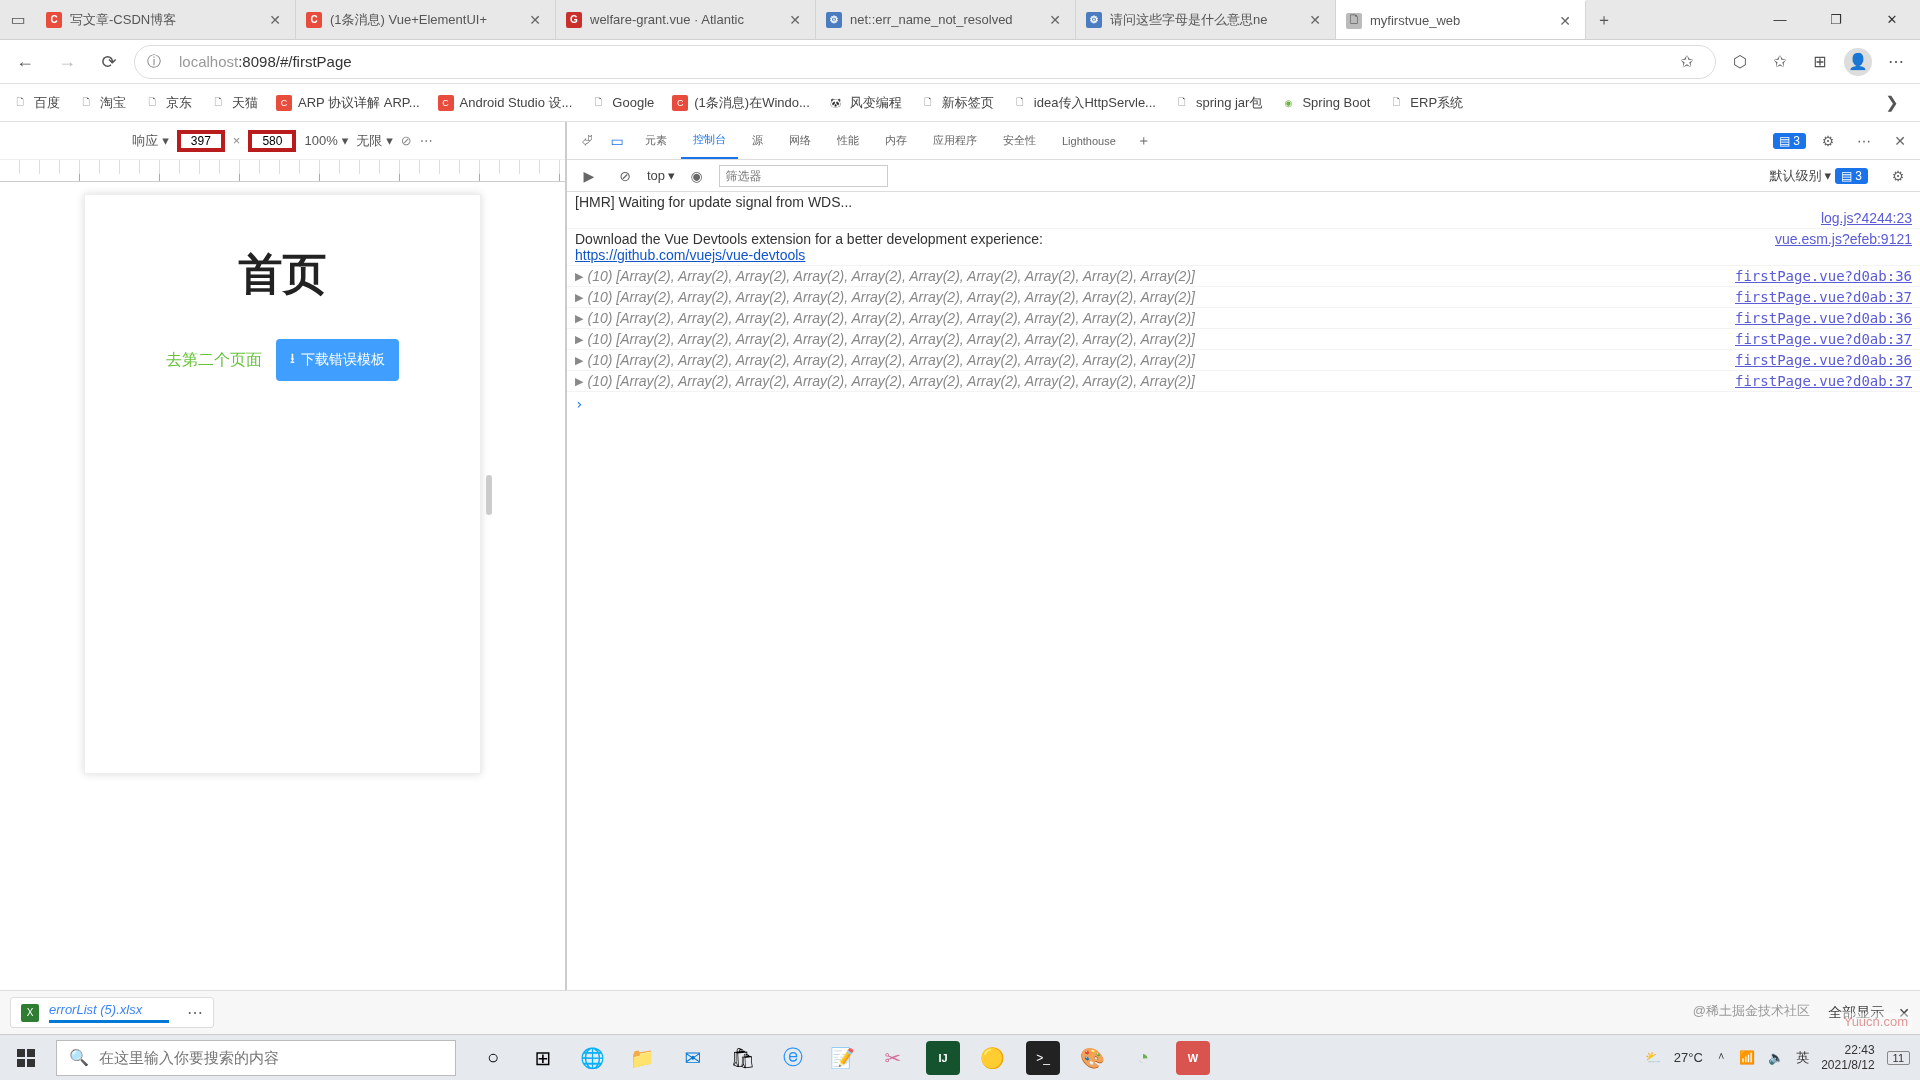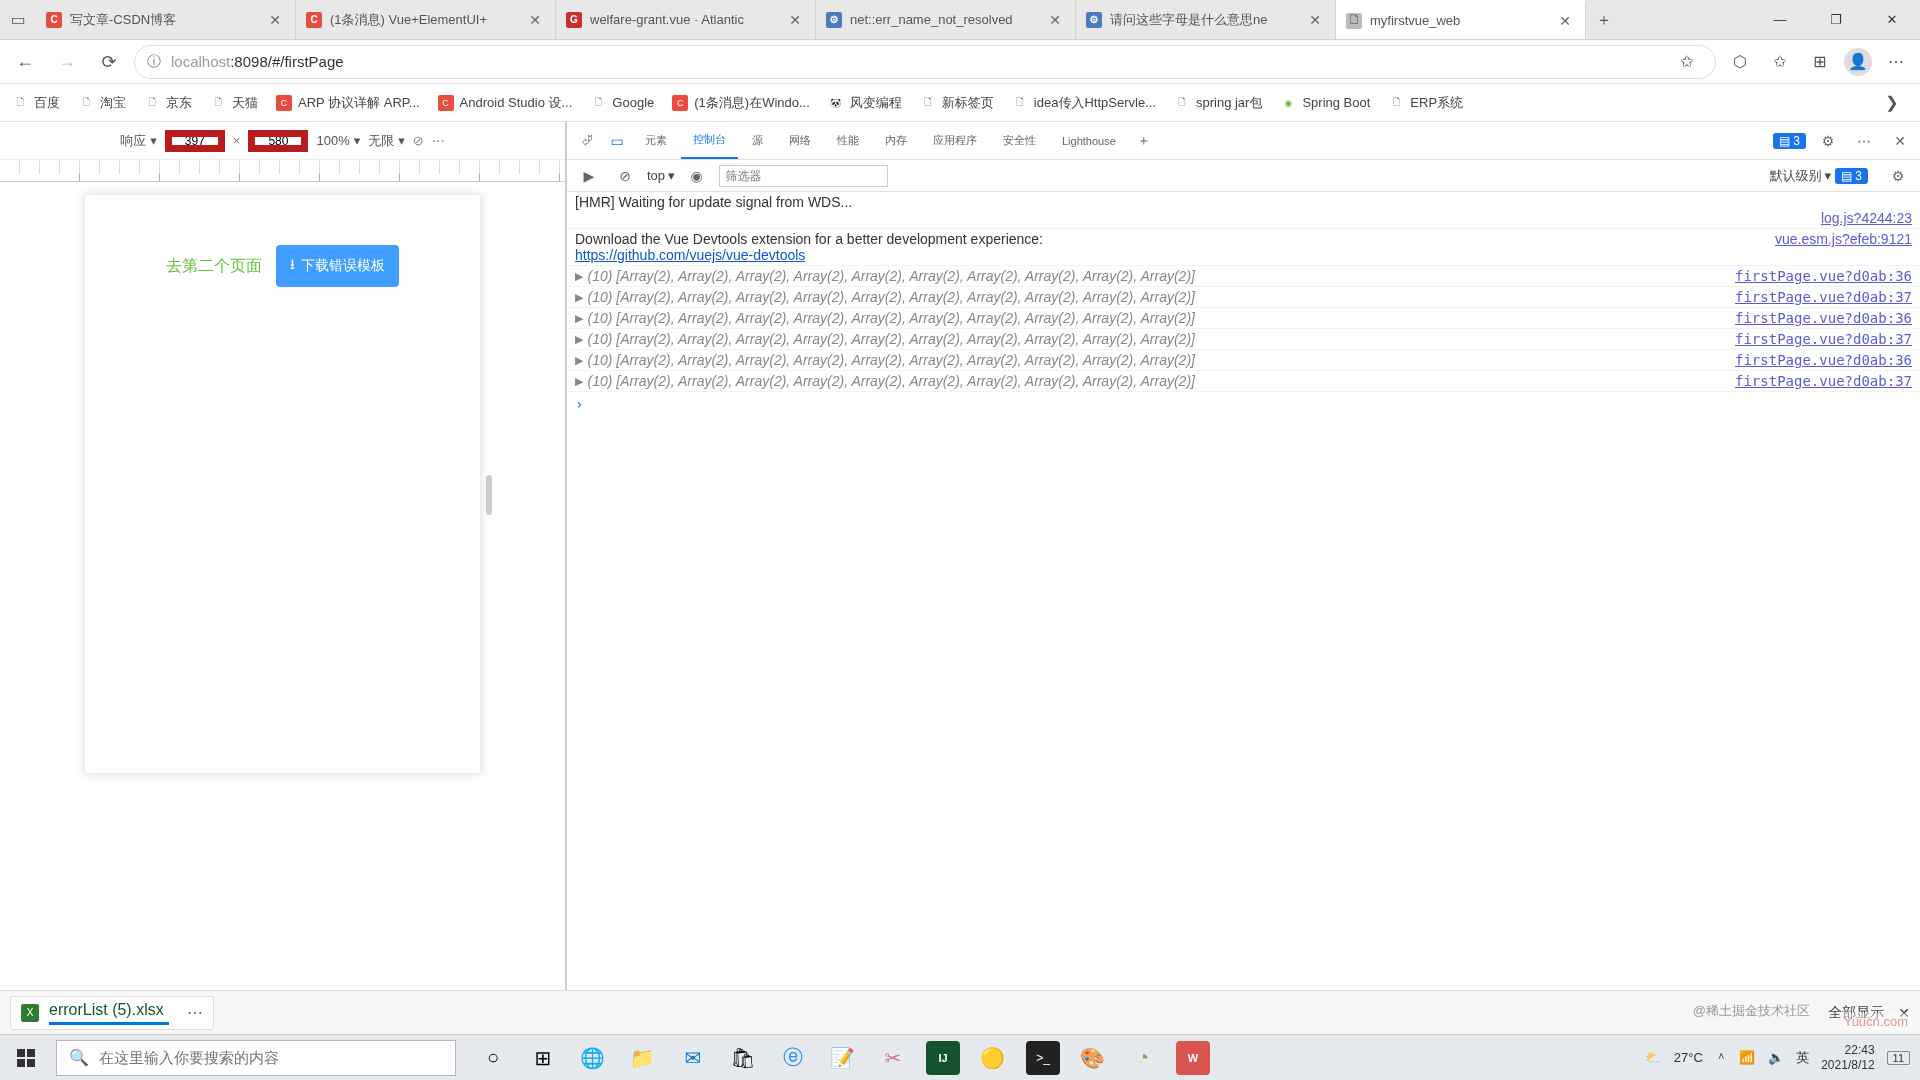--- a/index.html
+++ b/index.html
@@ -17,37 +17,37 @@
 .tab.w1 { width: 260px; }
 .tab.w2 { width: 250px; }
 .winctrl { display: flex; }
 .winbtn { width: 56px; height: 40px; display: flex; align-items: center; justify-content: center; color: #333; font-size: 13px; }
 
 .addrbar { height: 44px; background: #fff; display: flex; align-items: center; padding: 0 8px; gap: 8px; border-bottom: 1px solid #e0e0e0; }
 .navbtn { width: 34px; height: 34px; border-radius: 6px; display: flex; align-items: center; justify-content: center; color: #555; font-size: 18px; }
 .navbtn.disabled { color: #bbb; }
 .urlbox { flex: 1; height: 34px; border: 1px solid #ddd; border-radius: 17px; display: flex; align-items: center; padding: 0 12px; gap: 10px; }
 .urlbox .lock { color: #777; font-size: 14px; }
-.url-host { color: #999; font-size: 15px; }
+.url-host { color: #999; font-size: 15px; margin-left: 8px; }
 .url-path { color: #333; font-size: 15px; }
 .icbtn { width: 32px; height: 32px; display: flex; align-items: center; justify-content: center; color: #555; font-size: 16px; }
 .avatar { width: 28px; height: 28px; border-radius: 50%; background: #ddd; display: flex; align-items: center; justify-content: center; color: #888; }
 
 .bkbar { height: 38px; background: #fff; display: flex; align-items: center; padding: 0 12px; gap: 18px; border-bottom: 1px solid #e0e0e0; }
 .bk { display: flex; align-items: center; gap: 6px; font-size: 13px; color: #444; }
 .bk .ico { width: 16px; height: 16px; border-radius: 2px; display: inline-flex; align-items: center; justify-content: center; font-size: 9px; }
 
 
 .main { display: flex; height: 890px; }
 
 
 .devpane { width: 565px; background: #fff; display: flex; flex-direction: column; }
 .devtoolbar { height: 38px; display: flex; align-items: center; justify-content: center; gap: 8px; font-size: 13px; color: #555; border-bottom: 1px solid #eee; }
 .devtoolbar .sel { display: flex; align-items: center; gap: 4px; }
-.devtoolbar input.dim { width: 60px; height: 22px; border: 7px solid #b91c1c; text-align: center; font-size: 12px; }
+.devtoolbar input.dim { width: 48px; height: 22px; border: 4px solid #b91c1c; text-align: center; font-size: 12px; }
 .devtoolbar .x { color: #888; }
 .ruler { height: 14px; background: repeating-linear-gradient(to right, transparent, transparent 19px, #ddd 19px, #ddd 20px); }
 .ruler2 { height: 8px; background: repeating-linear-gradient(to right, transparent, transparent 79px, #aaa 79px, #aaa 80px); border-bottom: 1px solid #ccc; }
 
 .frame-holder { flex: 1; position: relative; padding: 12px 20px; }
 .frame { width: 397px; height: 580px; margin: 0 auto; background: #fff; box-shadow: 0 0 8px rgba(0,0,0,0.15); border: 1px solid #eee; position: relative; }
 .kscroll { position: absolute; right: -12px; width: 6px; height: 40px; background: #ccc; border-radius: 3px; top: 280px; }
 .page { padding-top: 50px; text-align: center; }
 .page h1 { font-size: 44px; font-weight: bold; color: #222; margin-bottom: 35px; }
 .page-row { display: flex; justify-content: center; align-items: center; gap: 14px; }
@@ -82,21 +82,21 @@
 .arow { display: flex; padding: 2px 8px; border-bottom: 1px solid #f3f3f3; align-items: center; }
 .arow .tri { color: #888; font-size: 11px; margin-right: 4px; }
 .arow .arr { color: #888; font-style: italic; flex: 1; white-space: nowrap; overflow: hidden; }
 .arow .src a { color: #5b5bd6; text-decoration: underline; font-family: Consolas, monospace; }
 .prompt { padding: 4px 8px; color: #1a73e8; font-family: Consolas, monospace; }
 
 
 .dlbar { position: absolute; left: 0; right: 0; bottom: 46px; height: 44px; background: #f7f7f7; border-top: 1px solid #ddd; display: flex; align-items: center; padding: 0 10px; }
 .dlitem { display: flex; align-items: center; gap: 10px; padding: 4px 10px; border: 1px solid #ddd; border-radius: 3px; background: #fff; }
 .dlico { width: 18px; height: 18px; background: #2e7d32; border-radius: 2px; display: flex; align-items: center; justify-content: center; color: #fff; font-size: 10px; }
-.dlitem .nm { font-size: 16px; color: #14532d; }
+.dlitem .nm { font-size: 13px; color: #3b82f6; font-style: italic; }
 .dlitem .prog { width: 120px; height: 3px; background: #ddd; margin-top: 3px; }
 .dlitem .prog .fill { width: 100%; height: 100%; background: #0078d7; }
 .dlright { margin-left: auto; display: flex; align-items: center; gap: 14px; font-size: 14px; color: #444; }
 
 
 .taskbar { position: absolute; bottom: 0; left: 0; right: 0; height: 46px; background: #e6e9ee; display: flex; align-items: center; border-top: 1px solid #ccc; }
 .startbtn { width: 52px; height: 46px; display: flex; align-items: center; justify-content: center; }
 .winlogo { width: 18px; height: 18px; display: grid; grid-template-columns: 1fr 1fr; gap: 2px; }
 .winlogo span { background: #333; }
 .search { display: flex; align-items: center; gap: 10px; width: 400px; height: 36px; background: #fff; border: 1px solid #bbb; padding: 0 12px; margin-left: 4px; }
@@ -241,20 +241,21 @@
       <span class="sel"><span>100%</span> ▾</span>
       <span class="sel"><span>无限</span> ▾</span>
       <span style="color:#888">⊘</span>
       <span style="color:#666">⋯</span>
     </div>
     <div class="ruler"></div>
     <div class="ruler2"></div>
     <div class="frame-holder">
       <div class="frame">
         <div class="page">
+          <h1>首页</h1>
           <div class="page-row">
             <a class="link1">去第二个页面</a>
             <button class="btn1">
                 <span>⭳</span>
                 <span>下载错误模板</span>
               </button>
           </div>
         </div>
         <div class="kscroll"></div>
       </div>

